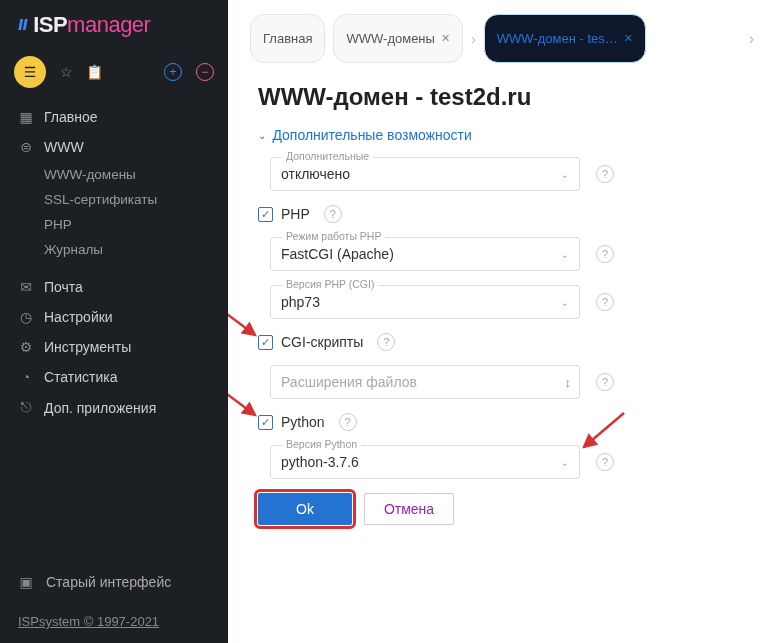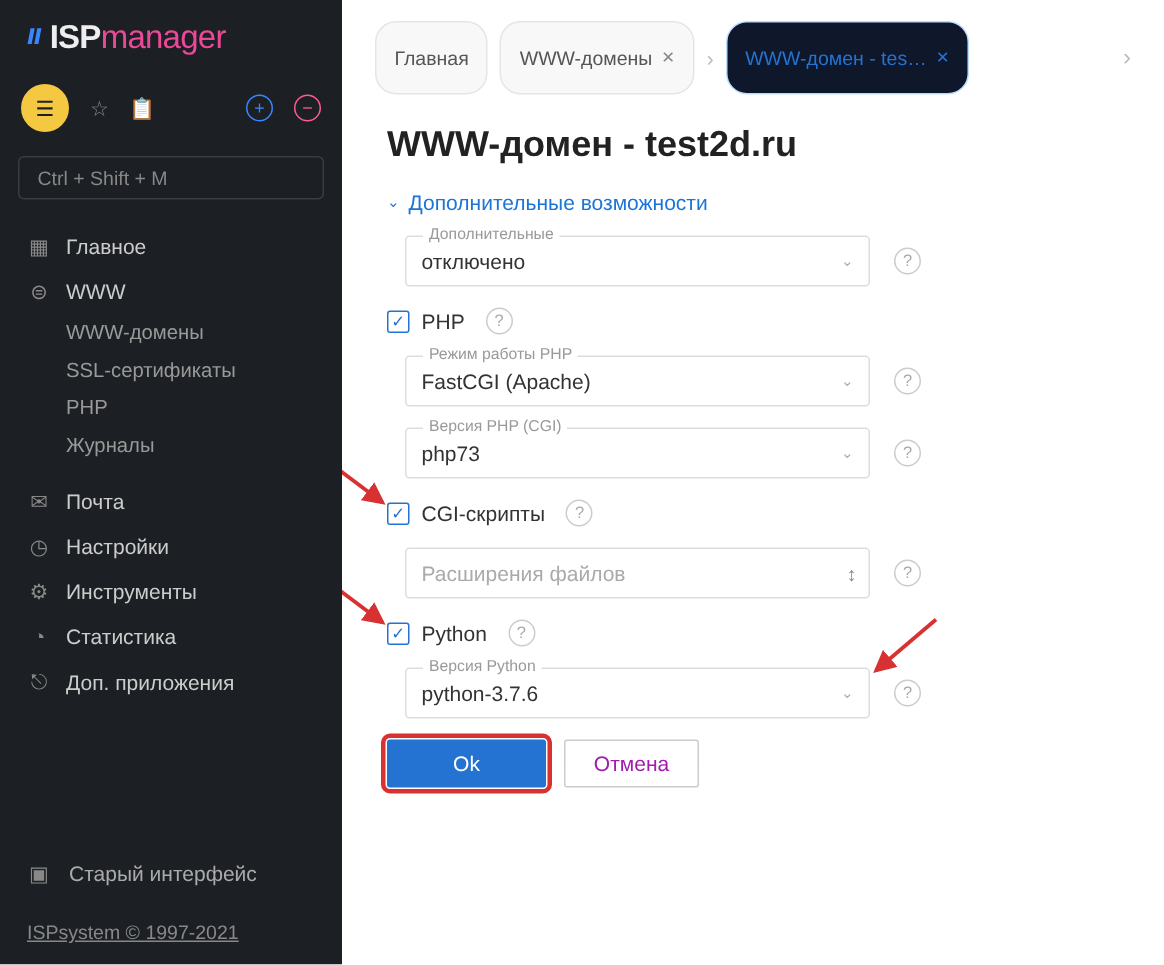--- a/index.html
+++ b/index.html
@@ -42,42 +42,41 @@
 .sel { width: 100%; height: 34px; border: 1px solid #ddd; border-radius: 3px; padding: 0 10px; font-size: 14px; color: #333; display: flex; align-items: center; justify-content: space-between; cursor: pointer; }
 .sel .caret { color: #aaa; font-size: 10px; }
 .sel.placeholder { color: #aaa; }
 .sel .updown { color: #888; font-size: 13px; letter-spacing:-2px;}
 .help { width: 18px; height: 18px; border: 1px solid #ccc; border-radius: 50%; display: flex; align-items: center; justify-content: center; color: #aaa; font-size: 11px; cursor: pointer; margin-left:6px; }
 .left-indent { margin-left: 12px; }
 .cb-row { display: flex; align-items: center; gap: 8px; margin-bottom: 14px; position:relative;}
 .cb { width: 15px; height: 15px; border: 1.5px solid #2473d3; border-radius: 2px; display: flex; align-items: center; justify-content: center; color: #2473d3; font-size: 11px; cursor: pointer; background:#fff;}
 .cb-label { font-size: 14px; color: #333; }
 .buttons { display: flex; gap: 12px; margin-top: 12px; }
-.btn-ok { width: 106px; height: 32px; background: #2473d3; color: #fff; border: none; border-radius: 2px; font-size: 14px; cursor: pointer; outline: 3px solid #d83131; outline-offset: 1px;}
+.btn-ok { width: 94px; height: 32px; background: #2473d3; color: #fff; border: none; border-radius: 2px; font-size: 14px; cursor: pointer; outline: 3px solid #d83131; outline-offset: 1px;}
 .btn-cancel { width: 90px; height: 32px; background: #fff; color: #a21caf; border: 1px solid #ccc; border-radius: 2px; font-size: 14px; cursor: pointer; }
 .arrow-anno { position: absolute; pointer-events: none; }
 .arrow-anno svg { overflow: visible; }
 </style>
 </head>
 <body>
 
 <div class="sidebar">
   <div class="logo">
     <span class="logo-mark">ıı</span>
     <span><span class="logo-text-isp">ISP</span><span class="logo-text-mgr">manager</span></span>
   </div>
   <div class="toolbar">
     <div class="avatar">☰</div>
     <span class="tb-icon">☆</span>
     <span class="tb-icon">📋</span>
     <span class="tb-spacer"></span>
     <span class="plus-circle">+</span>
     <span class="minus-circle">−</span>
   </div>
-  <div class="shortcut-box">Ctrl + Shift + M</div>
   <div class="nav">
     <div class="nav-item">
         <span class="nav-icon">▦</span>
         <span>Главное</span>
       </div>
     <div class="nav-item">
         <span class="nav-icon">⊜</span>
         <span>WWW</span>
       </div>
     <div class="nav-item sub">

